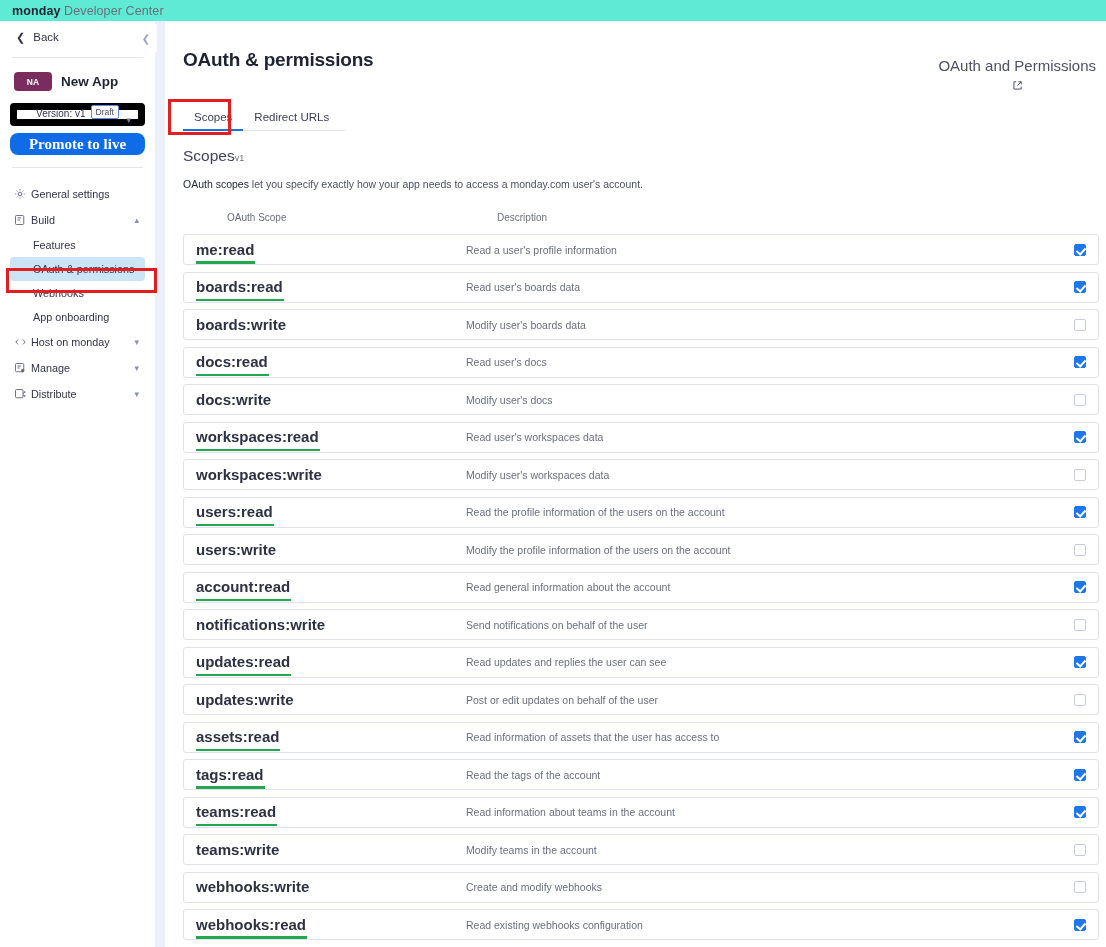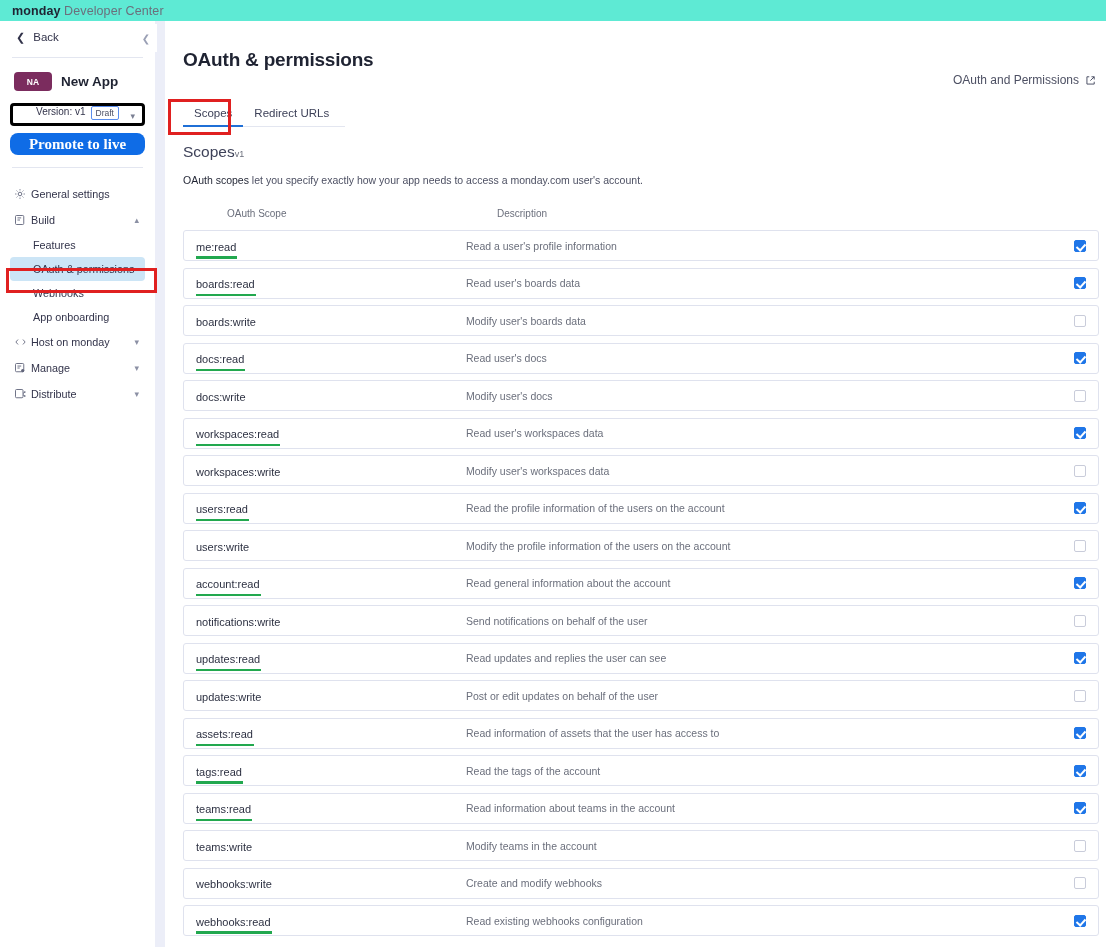--- a/index.html
+++ b/index.html
@@ -65,23 +65,23 @@
     width: 38px; height: 19px; border-radius: 4px;
     background: #7b2c5e; color: #ffffff;
     font-size: 8.5px; font-weight: 700;
     display: flex; align-items: center; justify-content: center;
     letter-spacing: .2px;
   }
   .app-name { font-size: 13.5px; font-weight: 700; color: #1f2332; }
 
   .version-select {
     height: 23px;
-    border: 3px solid #000000;
+    border: 7px solid #000000;
     border-radius: 4px;
-    display: flex; align-items: flex-start; justify-content: center;
+    display: flex; align-items: flex-end; justify-content: center;
     gap: 5px; position: relative;
     font-size: 10px; color: #32334a;
     cursor: pointer;
     background: #fff;
   }
   .badge-draft {
     border: 1px solid #5a8dee;
     color: #4a4e63;
     font-size: 8.5px;
     padding: 0 4px;
@@ -140,23 +140,23 @@
     flex: 1;
     background: #ffffff;
     position: relative;
     padding: 0 10px 0 18px;
     overflow: hidden;
   }
 
   .main-head { display: flex; align-items: flex-start; padding-top: 28px; }
   .page-title { font-size: 19px; font-weight: 700; color: #1f2332; letter-spacing: -.2px; }
   .ext-link {
-    margin-left: auto; margin-top: 24px;
+    margin-left: auto; margin-top: 8px;
     display: flex; align-items: center; gap: 6px;
-    font-size: 12px; color: #4d5063; cursor: pointer;
+    font-size: 15px; color: #4d5063; cursor: pointer; flex-direction: column;
   }
   .ext-link svg { display: block; }
 
   .tabs {
     margin-top: 20px;
     display: flex; align-items: flex-end;
     border-bottom: 1px solid #e3e6f0;
     width: 162px;
     position: relative;
   }
@@ -199,21 +199,21 @@
     display: flex; align-items: center;
     height: 31px;
     border: 1px solid #dfe2ee;
     border-radius: 3px;
     margin-bottom: 6.5px;
     background: #ffffff;
     padding: 0 12px;
   }
   .scope-cell { width: 270px; position: relative; }
   .scope-name {
-    font-size: 11px; font-weight: 400; color: #2d3142;
+    font-size: 15px; font-weight: 700; color: #2d3142;
     display: inline-block; position: relative;
   }
   .scope-name.marked::after {
     content: "";
     position: absolute; left: 0; right: -1px; bottom: -6px;
     height: 2.5px; background: #22a84f;
   }
   .desc-cell { flex: 1; font-size: 10.5px; color: #6b6f7c; }
   .chk-cell { width: 30px; display: flex; justify-content: flex-end; }
 

